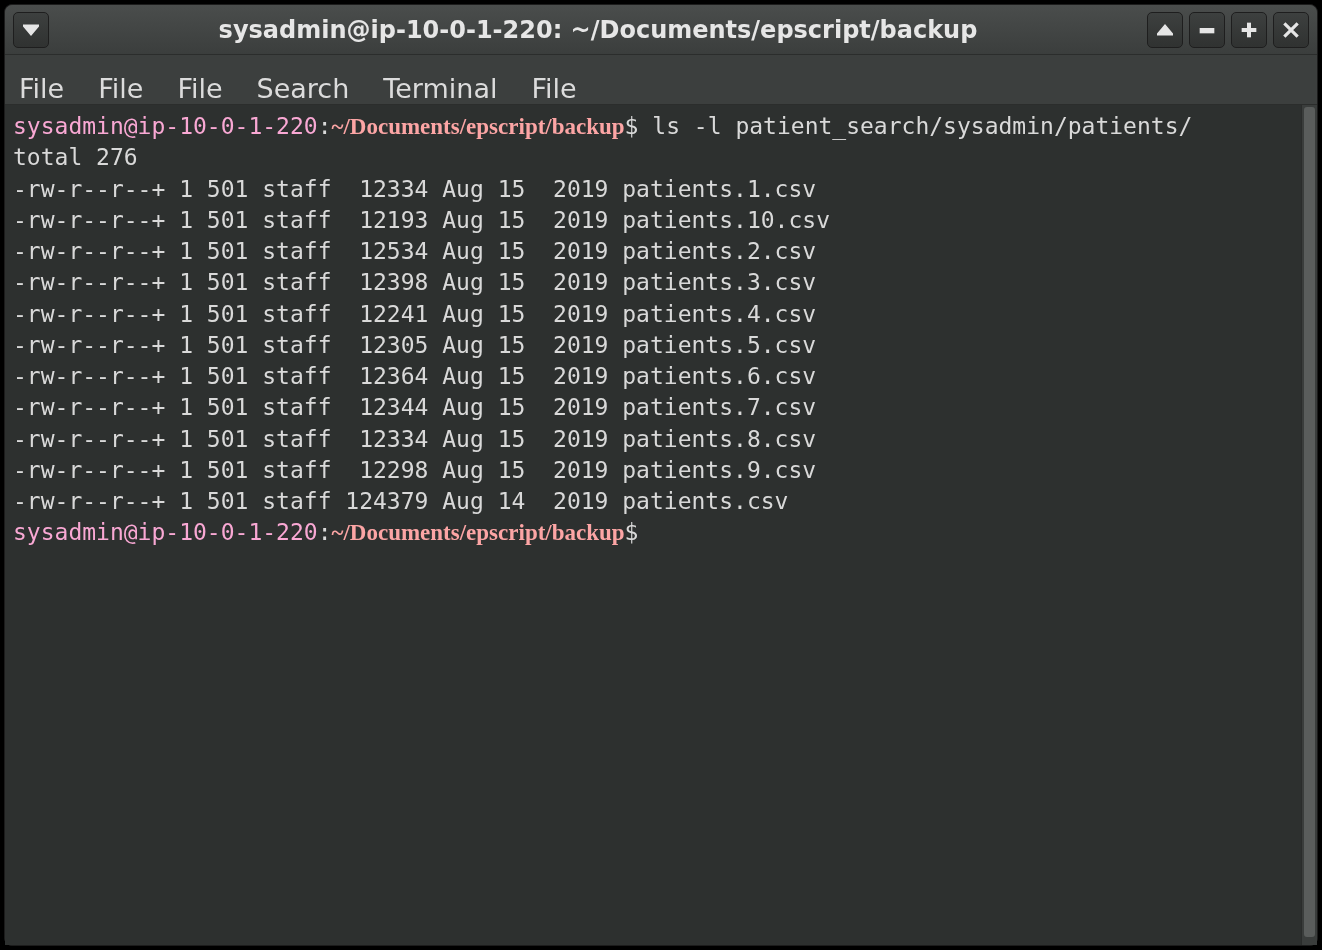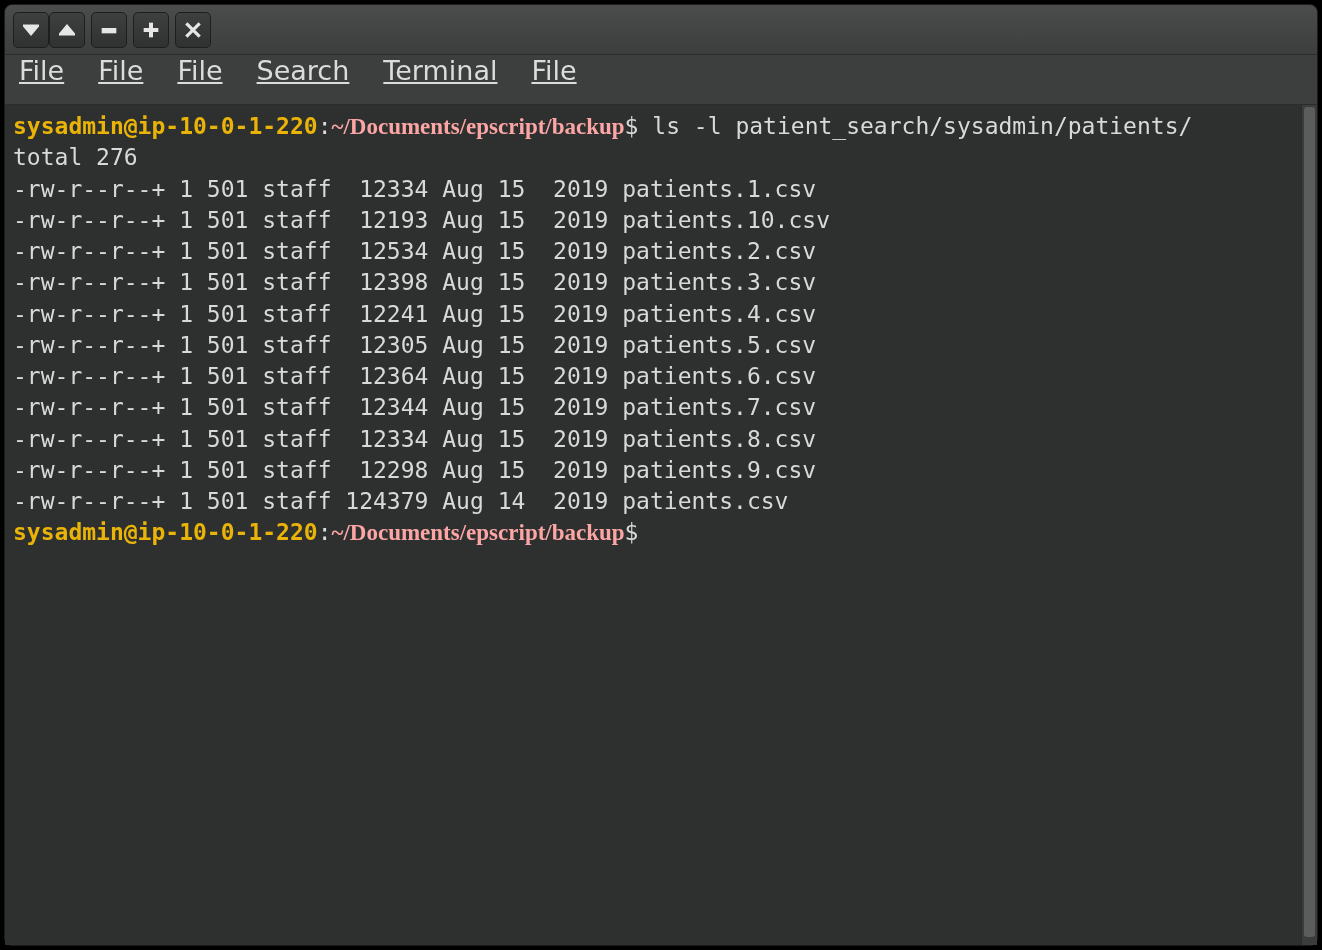--- a/index.html
+++ b/index.html
@@ -52,27 +52,26 @@
     font-size: 20px;
     font-weight: bold;
     cursor: default;
   }
   .tb-btn svg { width: 16px; height: 16px; fill: #e6e6e6; stroke: #e6e6e6; }
   
   .menubar {
     height: 50px;
     background: #3c3f3e;
     display: flex;
-    align-items: flex-start;
+    align-items: flex-end;
     padding: 0 14px;
     gap: 34px;
     color: #dcdcdc;
     font-size: 27px;
     border-bottom: 1px solid #2b2d2c;
-    text-decoration: underline;
   }
   .menu-item { cursor: default; }
   
   .terminal-wrap {
     flex: 1;
     display: flex;
     min-height: 0;
   }
   .terminal {
     flex: 1;
@@ -92,38 +91,39 @@
     border-left: 1px solid #2a2c2b;
     position: relative;
   }
   .scrollbar-thumb {
     position: absolute;
     left: 2px; right: 2px;
     top: 2px; height: 830px;
     background: #5a5d5c;
     border-radius: 3px;
   }
-  .p-user { color: #eab308; font-weight: bold; }
+  .p-user { color: #f9a8d4; font-weight: normal; }
   .p-path { color: #fca5a5; font-weight: bold; font-family: Liberation Serif, serif; }
   .p-sym  { color: #d9d9d9; }
   .p-cmd  { color: #d9d9d9; }
 </style>
 </head>
 <body>
 
 <div class="window">
 
   <div class="titlebar">
     <div class="tb-left">
       <div class="tb-btn">
         <svg viewBox="0 0 10 6">
             <path d="M0 0 L5 6 L10 0 Z"></path>
           </svg>
       </div>
     </div>
+    <div class="tb-center">sysadmin@ip-10-0-1-220: ~/Documents/epscript/backup</div>
     <div class="tb-right">
       <div class="tb-btn">
         <svg viewBox="0 0 10 6">
             <path d="M0 6 L5 0 L10 6 Z"></path>
           </svg>
       </div>
       <div class="tb-btn">
         <svg viewBox="0 0 12 12">
             <rect x="1" y="5" width="10" height="3"></rect>
           </svg>

